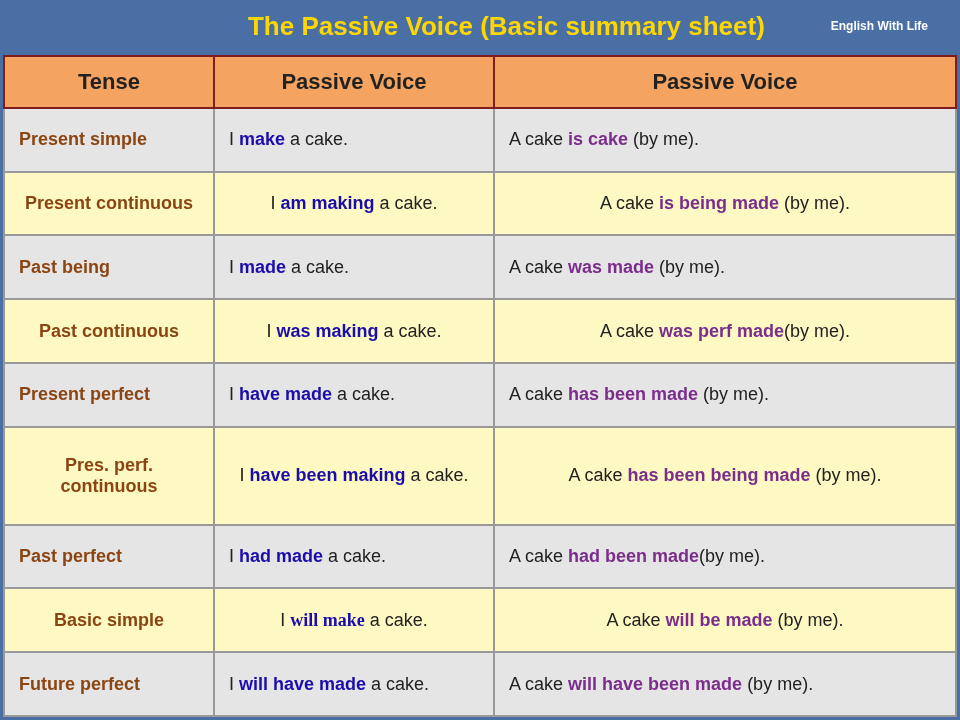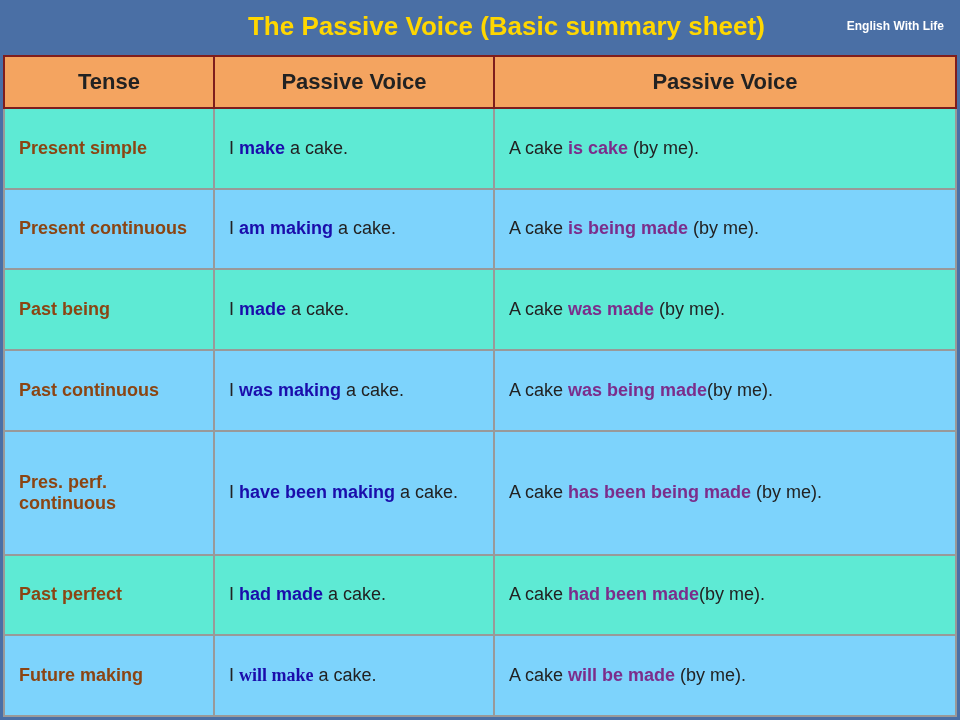--- a/index.html
+++ b/index.html
@@ -8,21 +8,21 @@
       height: 720px;
       background: #4a6fa5;
       display: flex;
       flex-direction: column;
       font-family: Arial, sans-serif;
       overflow: hidden;
     }
 
     .header {
       background: #4a6fa5;
-      padding: 10px 16px;
+      padding: 10px 32px;
       display: flex;
       align-items: center;
       justify-content: space-between;
       min-height: 52px;
     }
 
     .header-title {
       color: #ffd700;
       font-size: 26px;
       font-weight: bold;
@@ -76,25 +76,26 @@
     .active-col {
       width: 280px;
       color: #222;
     }
 
     .passive-col {
       color: #222;
     }
 
     .row-white {
-      background: #5eead4;
+      background: #e5e5e5;
     }
 
     .row-green {
-      background: #7dd3fc;
+      background: #fef9c3;
+      text-align: center;
     }
   </style>
 </head>
 <body>
 
 <div class="header">
   <div style="width:160px"></div>
   <div class="header-title">The Passive Voice (Basic summary sheet)</div>
   <div class="header-brand">English With Life</div>
 </div>
@@ -120,33 +121,43 @@
           <td class="passive-col"><span>A cake </span><span style="color: rgb(123, 45, 139); font-weight: bold;">is being made</span><span> (by me).</span></td>
         </tr>
         <tr class="row-white">
           <td class="tense-col" style="white-space: pre-line;">Past being</td>
           <td class="active-col"><span>I </span><span style="color: rgb(26, 13, 171); font-weight: bold;">made</span><span> a cake.</span></td>
           <td class="passive-col"><span>A cake </span><span style="color: rgb(123, 45, 139); font-weight: bold;">was made</span><span> (by me).</span></td>
         </tr>
         <tr class="row-green">
           <td class="tense-col" style="white-space: pre-line;">Past continuous</td>
           <td class="active-col"><span>I </span><span style="color: rgb(26, 13, 171); font-weight: bold;">was making</span><span> a cake.</span></td>
-          <td class="passive-col"><span>A cake </span><span style="color: rgb(123, 45, 139); font-weight: bold;">was being made</span><span>(by me).</span></td>
+          <td class="passive-col"><span>A cake </span><span style="color: rgb(123, 45, 139); font-weight: bold;">was perf made</span><span>(by me).</span></td>
+        </tr>
+        <tr class="row-white">
+          <td class="tense-col" style="white-space: pre-line;">Present perfect</td>
+          <td class="active-col"><span>I </span><span style="color: rgb(26, 13, 171); font-weight: bold;">have made</span><span> a cake.</span></td>
+          <td class="passive-col"><span>A cake </span><span style="color: rgb(123, 45, 139); font-weight: bold;">has been made</span><span> (by me).</span></td>
         </tr>
         <tr class="row-green">
           <td class="tense-col" style="white-space: pre-line;">Pres. perf.
 continuous</td>
           <td class="active-col"><span>I </span><span style="color: rgb(26, 13, 171); font-weight: bold;">have been making</span><span> a cake.</span></td>
           <td class="passive-col"><span>A cake </span><span style="color: rgb(123, 45, 139); font-weight: bold;">has been being made</span><span> (by me).</span></td>
         </tr>
         <tr class="row-white">
           <td class="tense-col" style="white-space: pre-line;">Past perfect</td>
           <td class="active-col"><span>I </span><span style="color: rgb(26, 13, 171); font-weight: bold;">had made</span><span> a cake.</span></td>
           <td class="passive-col"><span>A cake </span><span style="color: rgb(123, 45, 139); font-weight: bold;">had been made</span><span>(by me).</span></td>
         </tr>
         <tr class="row-green">
-          <td class="tense-col" style="white-space: pre-line;">Future making</td>
+          <td class="tense-col" style="white-space: pre-line;">Basic simple</td>
           <td class="active-col"><span>I </span><span style="color: rgb(26, 13, 171); font-weight: bold; font-family: Liberation Serif, serif;">will make</span><span> a cake.</span></td>
           <td class="passive-col"><span>A cake </span><span style="color: rgb(123, 45, 139); font-weight: bold;">will be made</span><span> (by me).</span></td>
+        </tr>
+        <tr class="row-white">
+          <td class="tense-col" style="white-space: pre-line;">Future perfect</td>
+          <td class="active-col"><span>I </span><span style="color: rgb(26, 13, 171); font-weight: bold;">will have made</span><span> a cake.</span></td>
+          <td class="passive-col"><span>A cake </span><span style="color: rgb(123, 45, 139); font-weight: bold;">will have been made</span><span> (by me).</span></td>
         </tr>
       </tbody>
   </table>
 </div>
 
 </body></html>

